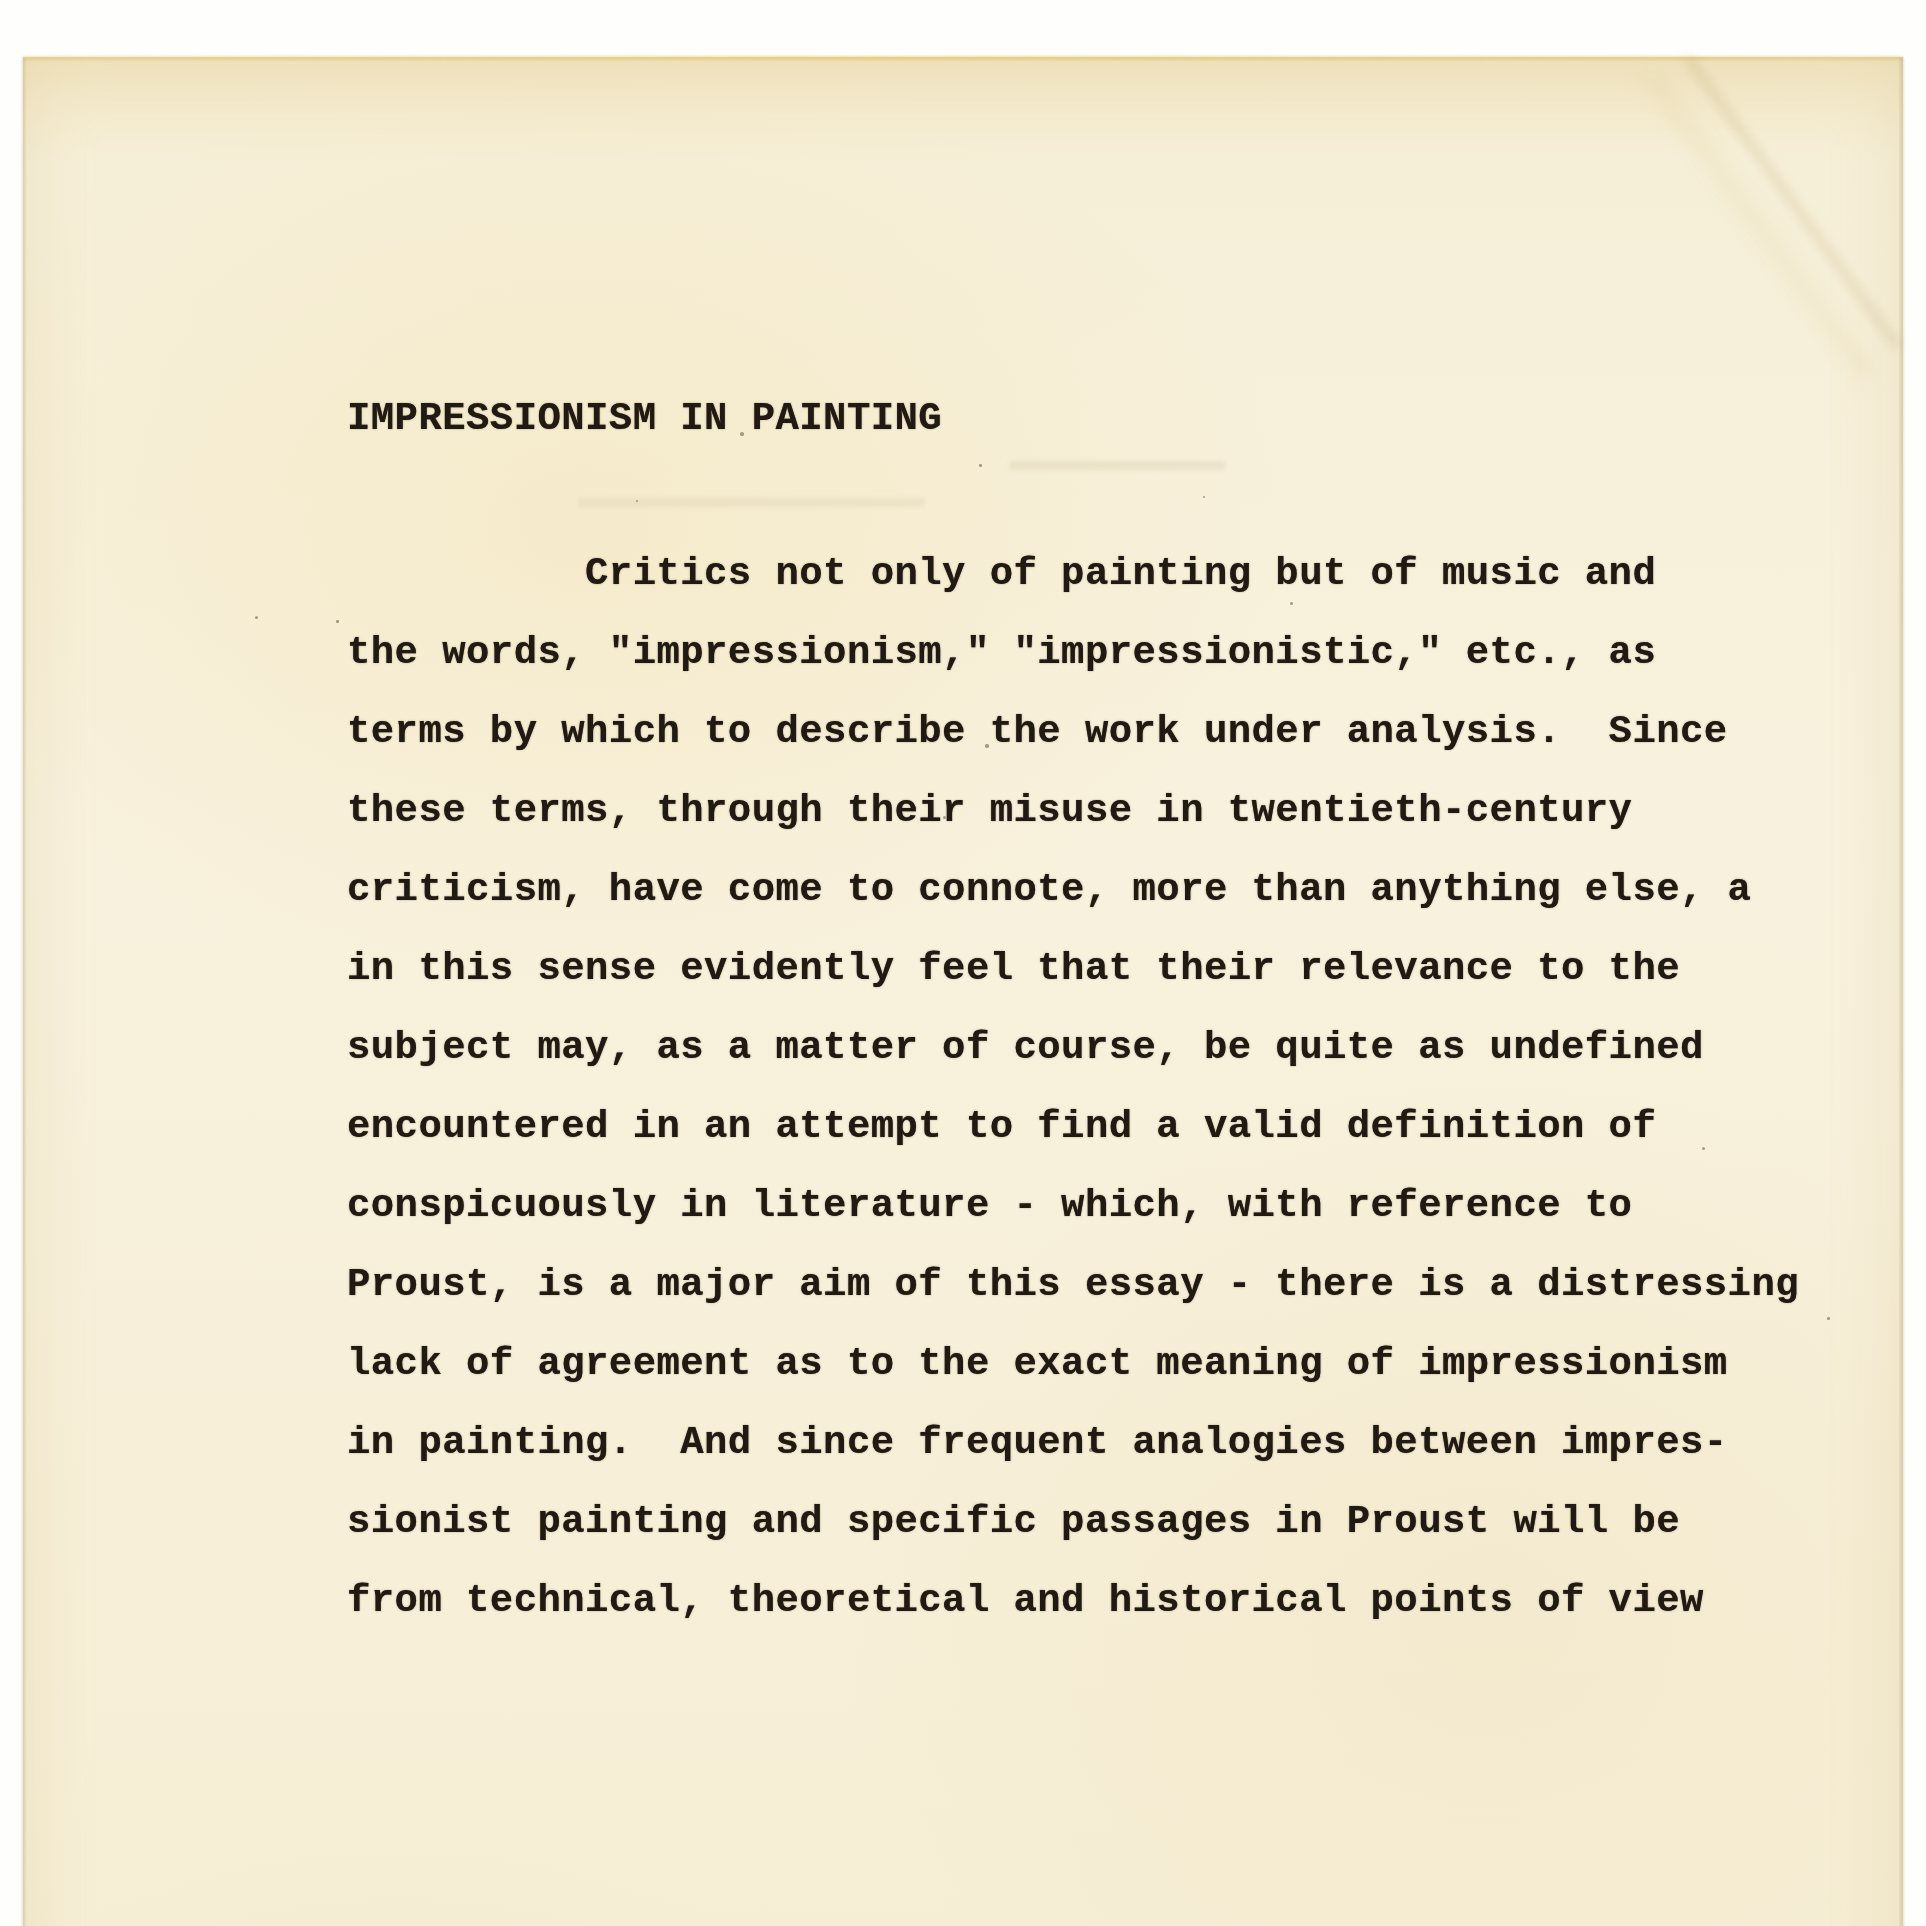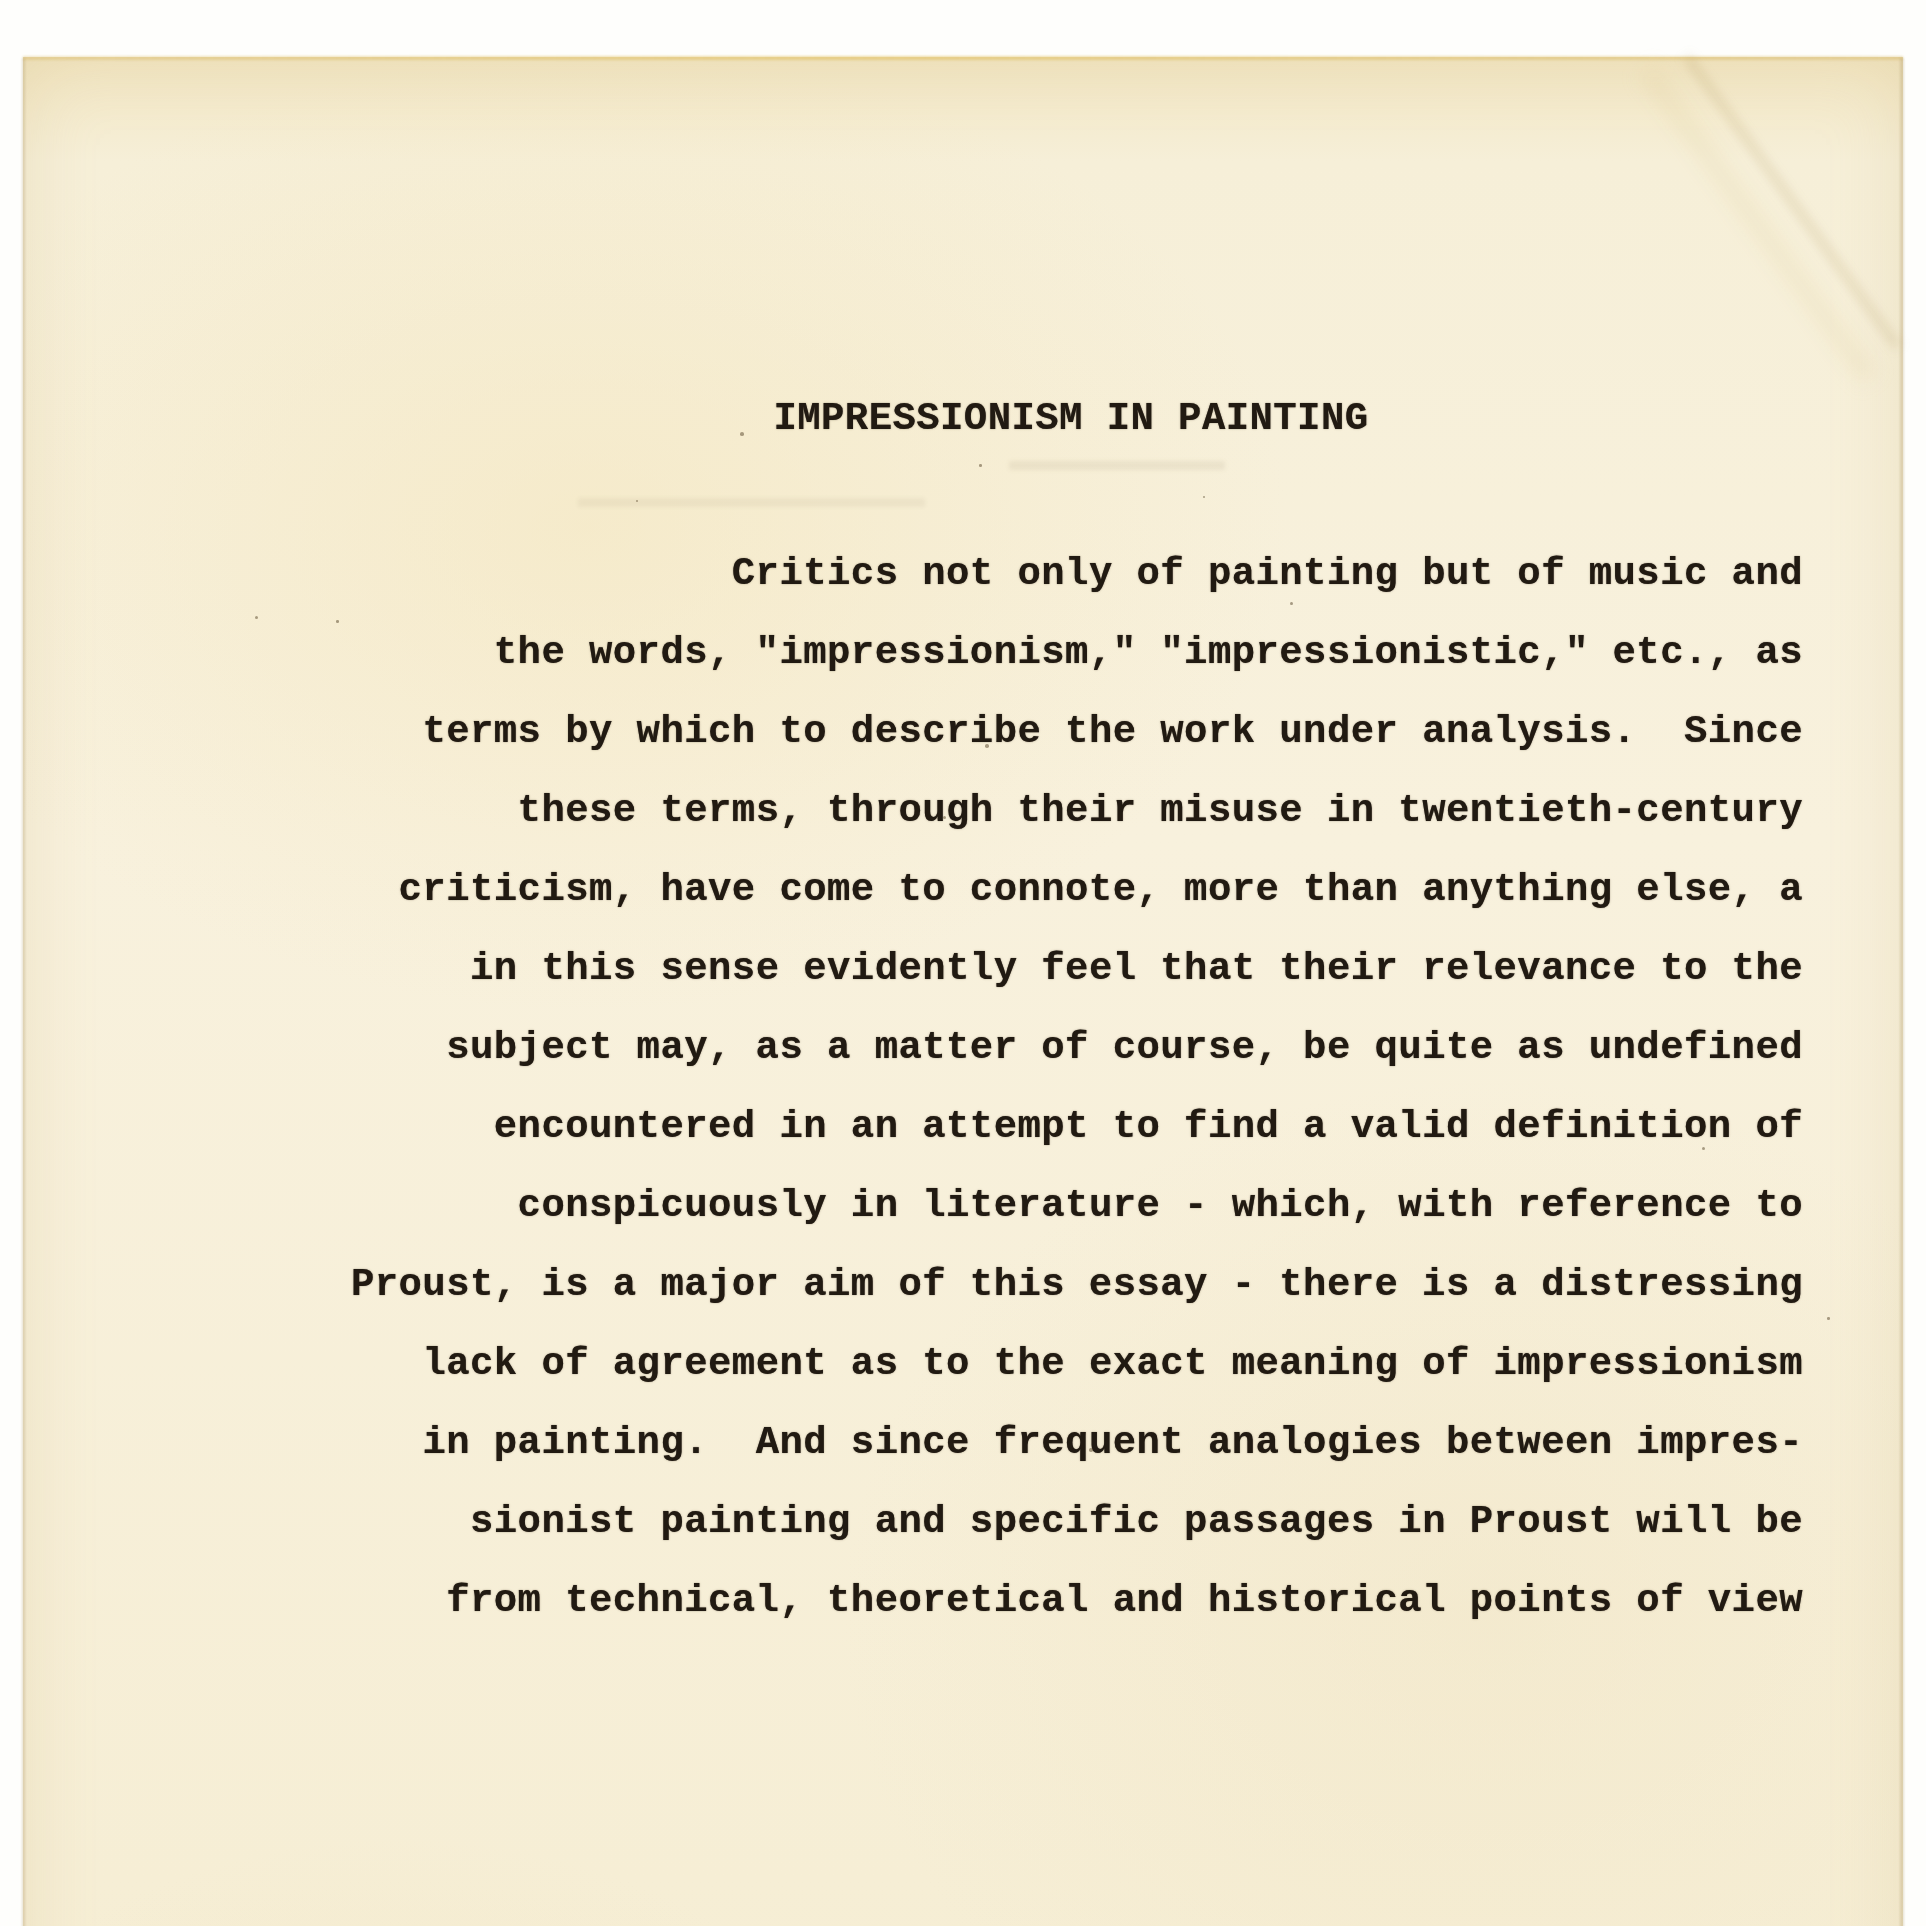--- a/index.html
+++ b/index.html
@@ -66,30 +66,29 @@
     font-size: 39px;
     font-weight: 700;
     letter-spacing: 0.4px;
     text-shadow: 0 0 0.8px rgba(36,26,14,0.62), 0 0 2.7px rgba(70,52,28,0.20);
     white-space: pre;
   }
   .doc-title {
     position: absolute;
     left: 347px; top: 380px;
     width: 1448px;
-    text-align: center;
     line-height: 79px;
   }
   .doc-body {
     position: absolute;
     left: 347px; top: 535px;
     width: 1456px;
     line-height: 79px;
   }
-  .doc-body .line { height: 79px; text-align: right; }
+  .doc-body .line { height: 79px; }
   
   .speck {
     position: absolute;
     background: #46false;
     background: #463push;
     background: #463418;
     border-radius: 50%;
     opacity: 0.45;
     filter: blur(0.4px);
   }

